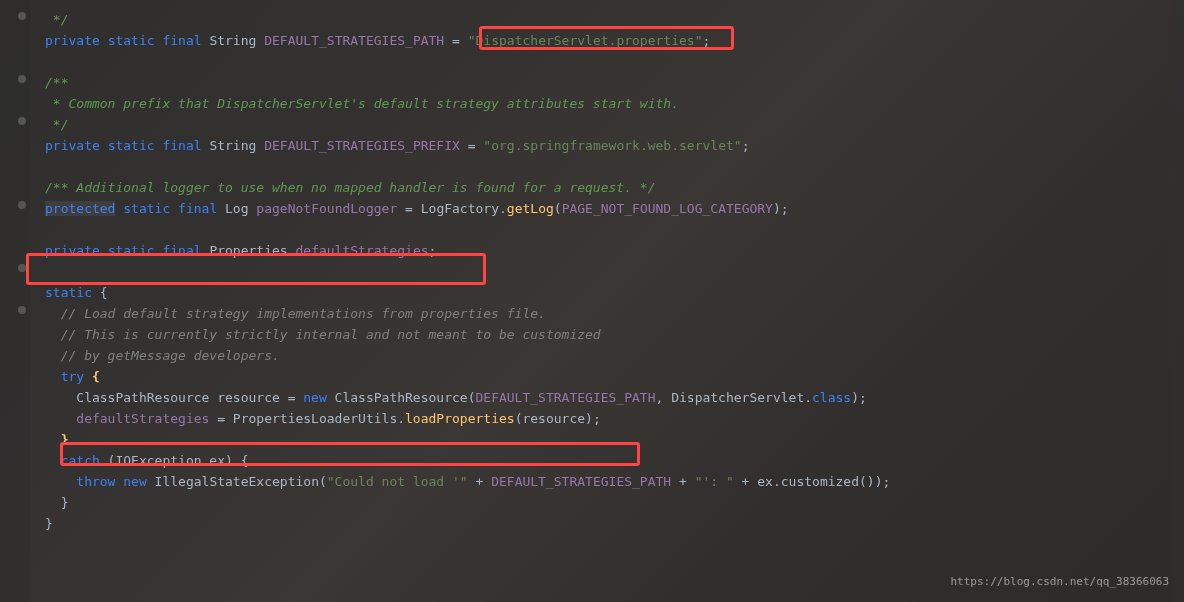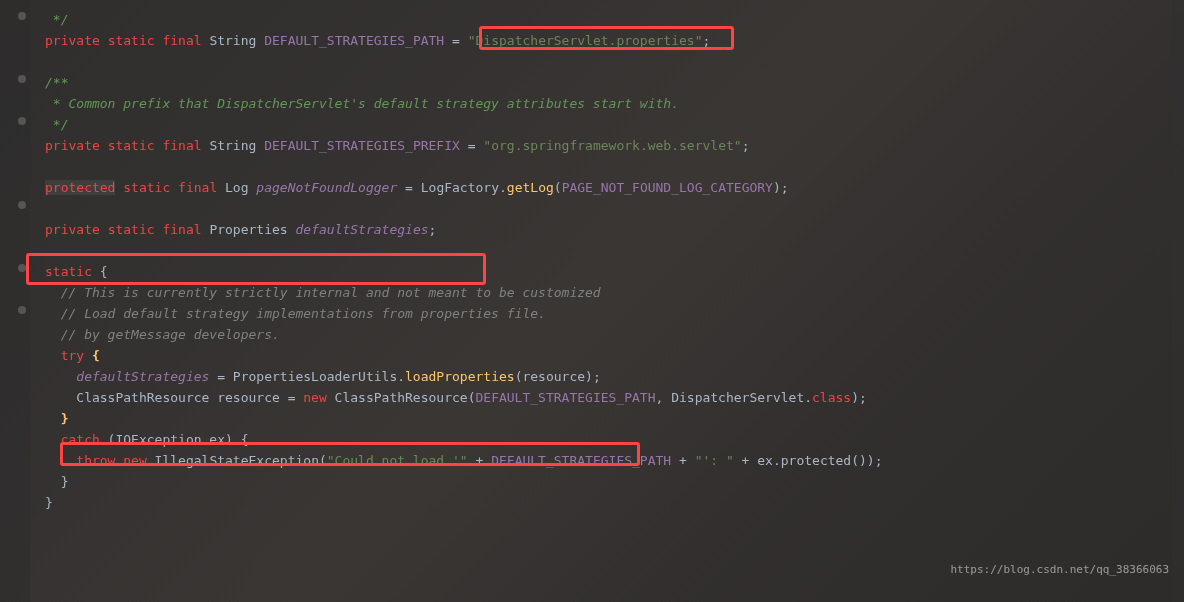--- a/index.html
+++ b/index.html
@@ -44,40 +44,40 @@
     }
     .code-area {
       padding: 10px 0 10px 45px;
       position: relative;
       z-index: 1;
     }
     .line {
       min-height: 21px;
       white-space: pre;
     }
-    .keyword { color: #ef4444; }
+    .keyword { color: #3b82f6; }
     .type { color: #a9b7c6; }
     .string { color: #6a8759; }
     .comment { color: #808080; font-style: italic; }
     .doc-comment { color: #629755; font-style: italic; }
-    .field { color: #9876aa; font-style: italic; }
+    .field { color: #9876aa; }
     .method { color: #ffc66d; }
     .const { color: #9876aa; }
     .highlighted-bg { background: rgba(68,68,68,0.7); }
     .red-box {
       position: absolute;
       border: 3px solid #ff4444;
       border-radius: 3px;
       pointer-events: none;
       z-index: 10;
     }
     .brace-hl { color: #ffc66d; font-weight: bold; }
     .watermark {
       position: absolute;
-      bottom: 23px;
+      bottom: 11px;
       right: 15px;
       color: rgba(255,255,255,0.5);
       font-size: 11px;
       z-index: 20;
     }
     .scrollbar-v {
       position: absolute;
       right: 0;
       top: 0;
       bottom: 0;
@@ -102,34 +102,35 @@
 
 <div class="code-area">
   <div class="line"><span class="doc-comment"> */</span></div>
   <div class="line"><span class="keyword">private</span> <span class="keyword">static</span> <span class="keyword">final</span> <span class="type">String</span> <span class="const">DEFAULT_STRATEGIES_PATH</span><span> = </span><span class="string">"DispatcherServlet.properties"</span><span>;</span></div>
   <div class="line"></div>
   <div class="line"><span class="doc-comment">/**</span></div>
   <div class="line"><span class="doc-comment"> * Common prefix that DispatcherServlet's default strategy attributes start with.</span></div>
   <div class="line"><span class="doc-comment"> */</span></div>
   <div class="line"><span class="keyword">private</span> <span class="keyword">static</span> <span class="keyword">final</span> <span class="type">String</span> <span class="const">DEFAULT_STRATEGIES_PREFIX</span><span> = </span><span class="string">"org.springframework.web.servlet"</span><span>;</span></div>
   <div class="line"></div>
+  <div class="line"><span class="doc-comment">/** Additional logger to use when no mapped handler is found for a request. */</span></div>
   <div class="line"><span class="keyword highlighted-bg">protected</span> <span class="keyword">static</span> <span class="keyword">final</span> <span class="type">Log</span> <span class="field">pageNotFoundLogger</span><span> = LogFactory.</span><span class="method">getLog</span><span>(</span><span class="const">PAGE_NOT_FOUND_LOG_CATEGORY</span><span>);</span></div>
   <div class="line"></div>
   <div class="line"><span class="keyword">private</span> <span class="keyword">static</span> <span class="keyword">final</span> <span class="type">Properties</span> <span class="field">defaultStrategies</span><span>;</span></div>
   <div class="line"></div>
   <div class="line"><span class="keyword">static</span><span> {</span></div>
+  <div class="line"><span class="comment">  // Load default strategy implementations from properties file.</span></div>
   <div class="line"><span class="comment">  // This is currently strictly internal and not meant to be customized</span></div>
-  <div class="line"><span class="comment">  // Load default strategy implementations from properties file.</span></div>
   <div class="line"><span class="comment">  // by getMessage developers.</span></div>
   <div class="line"><span class="keyword">  try</span><span class="brace-hl"> {</span></div>
+  <div class="line"><span>    ClassPathResource resource = </span><span class="keyword">new</span><span> ClassPathResource(</span><span class="const">DEFAULT_STRATEGIES_PATH</span><span>, DispatcherServlet.</span><span class="keyword">class</span><span>);</span></div>
   <div class="line"><span>    </span><span class="field">defaultStrategies</span><span> = PropertiesLoaderUtils.</span><span class="method">loadProperties</span><span>(resource);</span></div>
-  <div class="line"><span>    ClassPathResource resource = </span><span class="keyword">new</span><span> ClassPathResource(</span><span class="const">DEFAULT_STRATEGIES_PATH</span><span>, DispatcherServlet.</span><span class="keyword">class</span><span>);</span></div>
   <div class="line"><span class="brace-hl">  }</span></div>
   <div class="line"><span class="keyword">  catch</span><span> (IOException ex) {</span></div>
-  <div class="line"><span class="keyword">    throw</span><span class="keyword"> new</span><span> IllegalStateException(</span><span class="string">"Could not load '"</span><span> + </span><span class="const">DEFAULT_STRATEGIES_PATH</span><span> + </span><span class="string">"': "</span><span> + ex.protected());</span></div>
+  <div class="line"><span class="keyword">    throw</span><span class="keyword"> new</span><span> IllegalStateException(</span><span class="string">"Could not load '"</span><span> + </span><span class="const">DEFAULT_STRATEGIES_PATH</span><span> + </span><span class="string">"': "</span><span> + ex.customized());</span></div>
   <div class="line"><span>  }</span></div>
   <div class="line"><span>}</span></div>
 </div>
 
 <div class="red-box" style="top:26px; left:479px; width:255px; height:24px;"></div>
 <div class="red-box" style="top:253px; left:26px; width:460px; height:32px;"></div>
 <div class="red-box" style="top:442px; left:60px; width:580px; height:24px;"></div>
 
 <div class="watermark">https://blog.csdn.net/qq_38366063</div>
 

